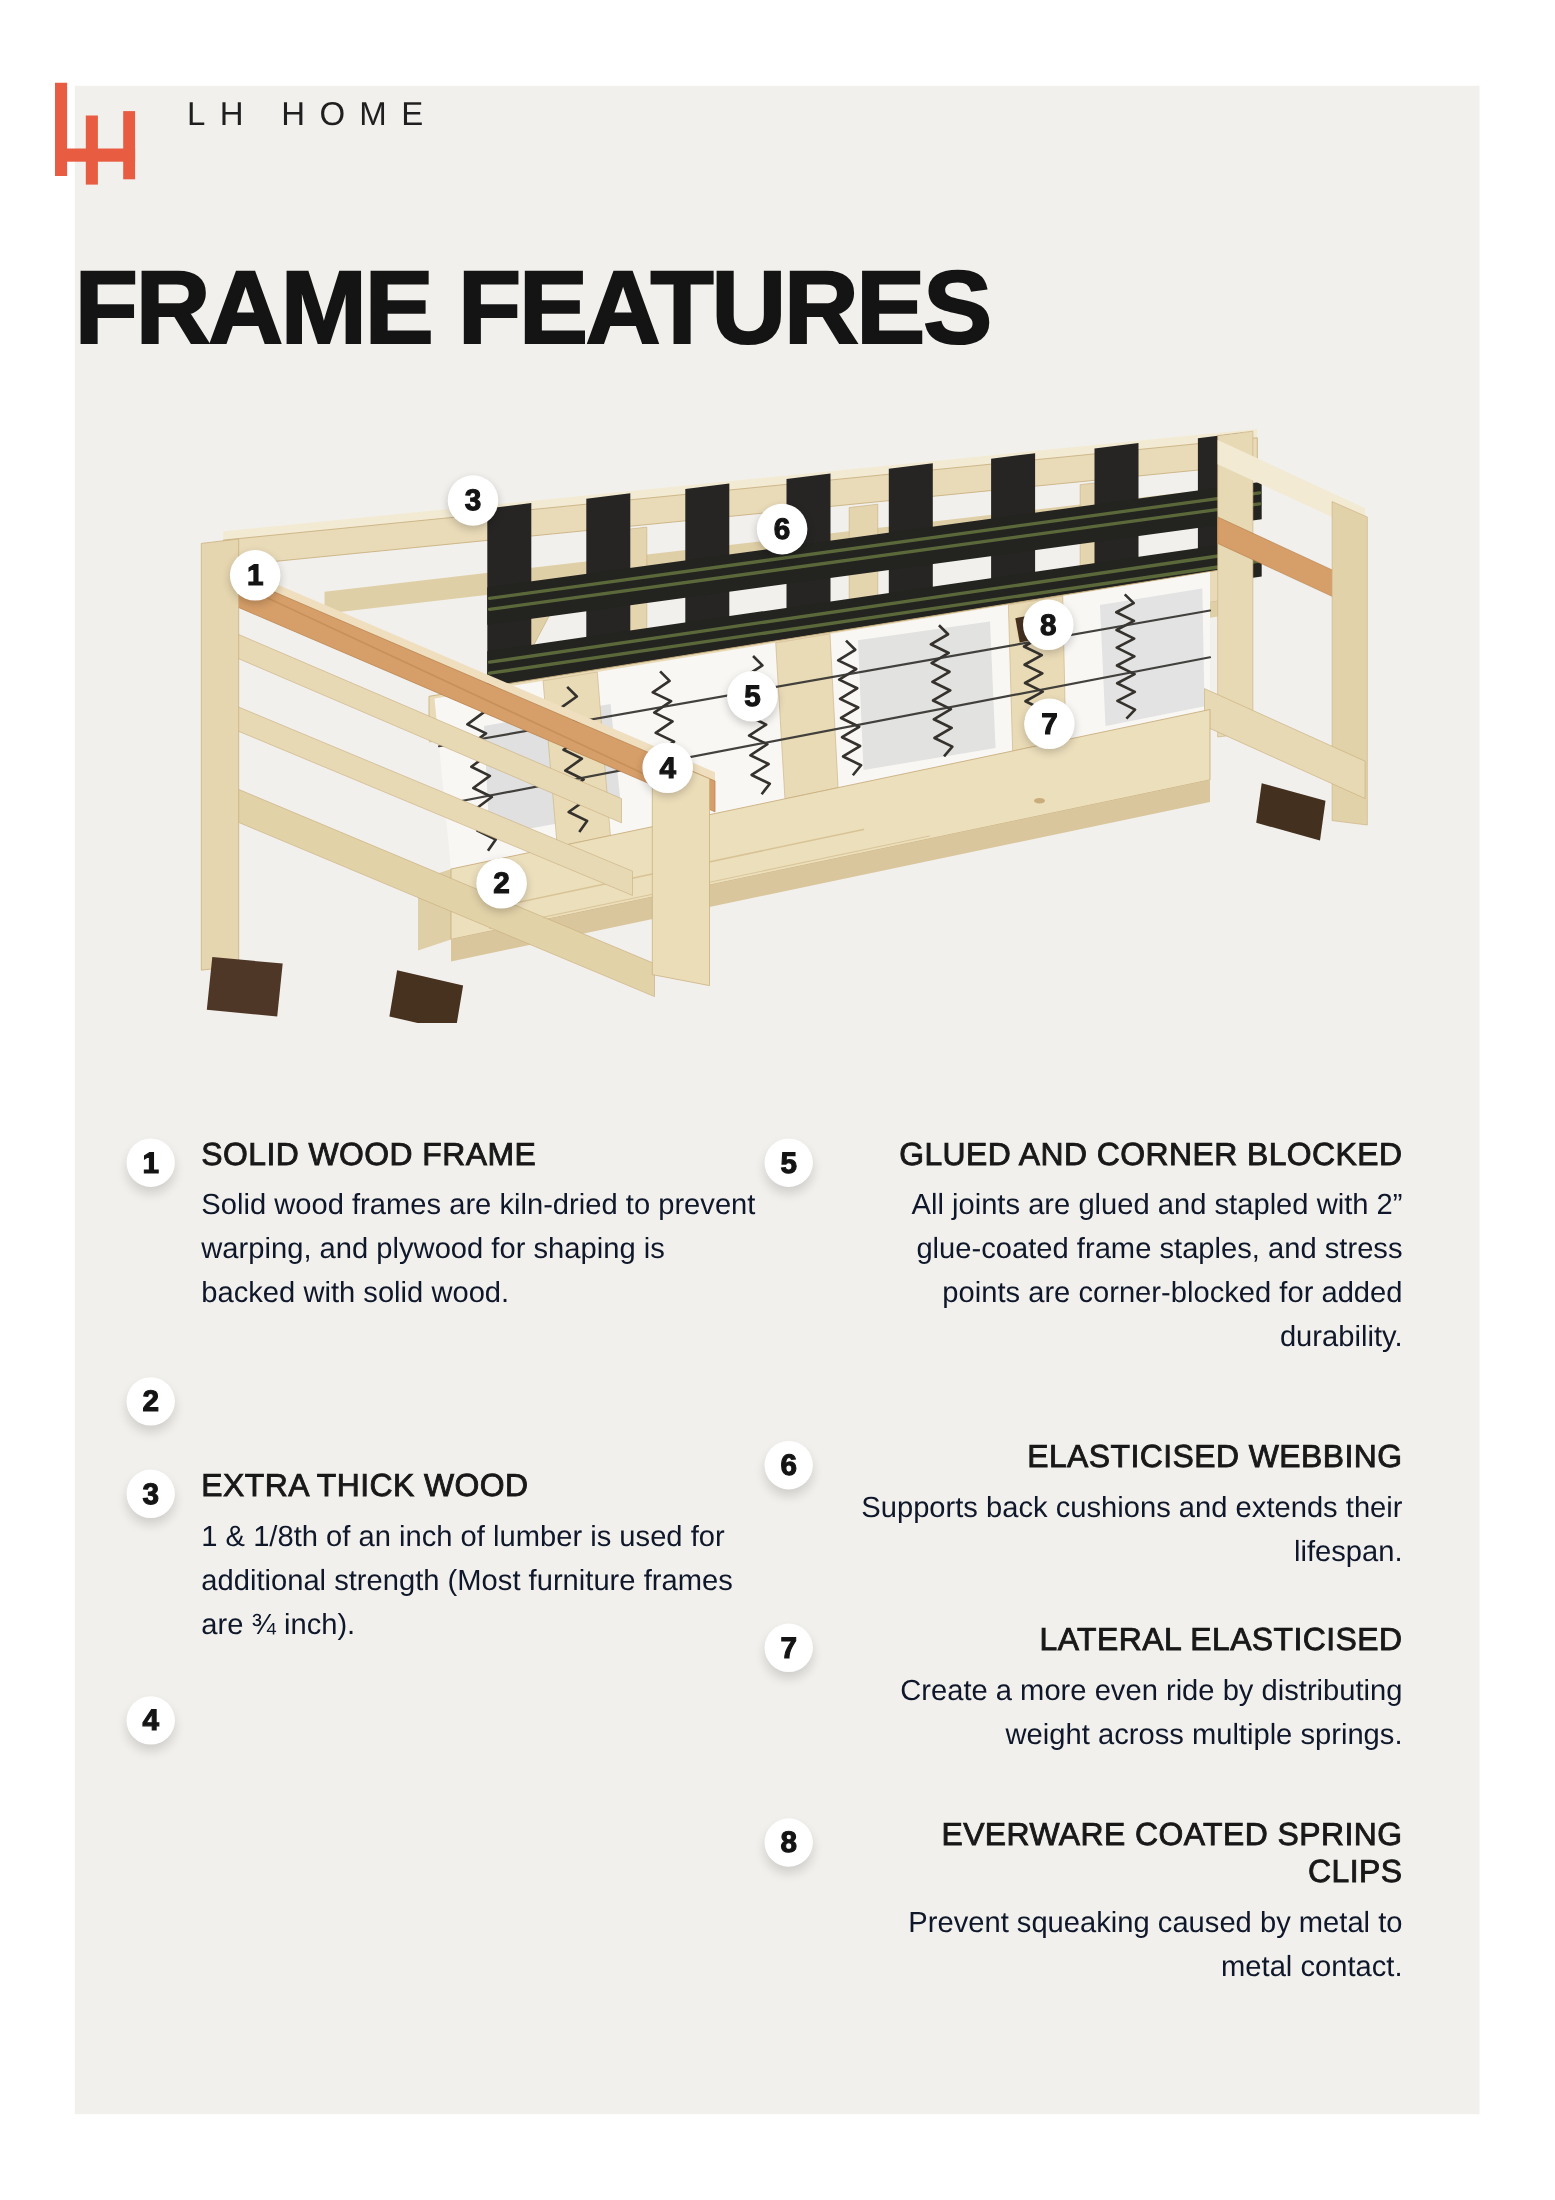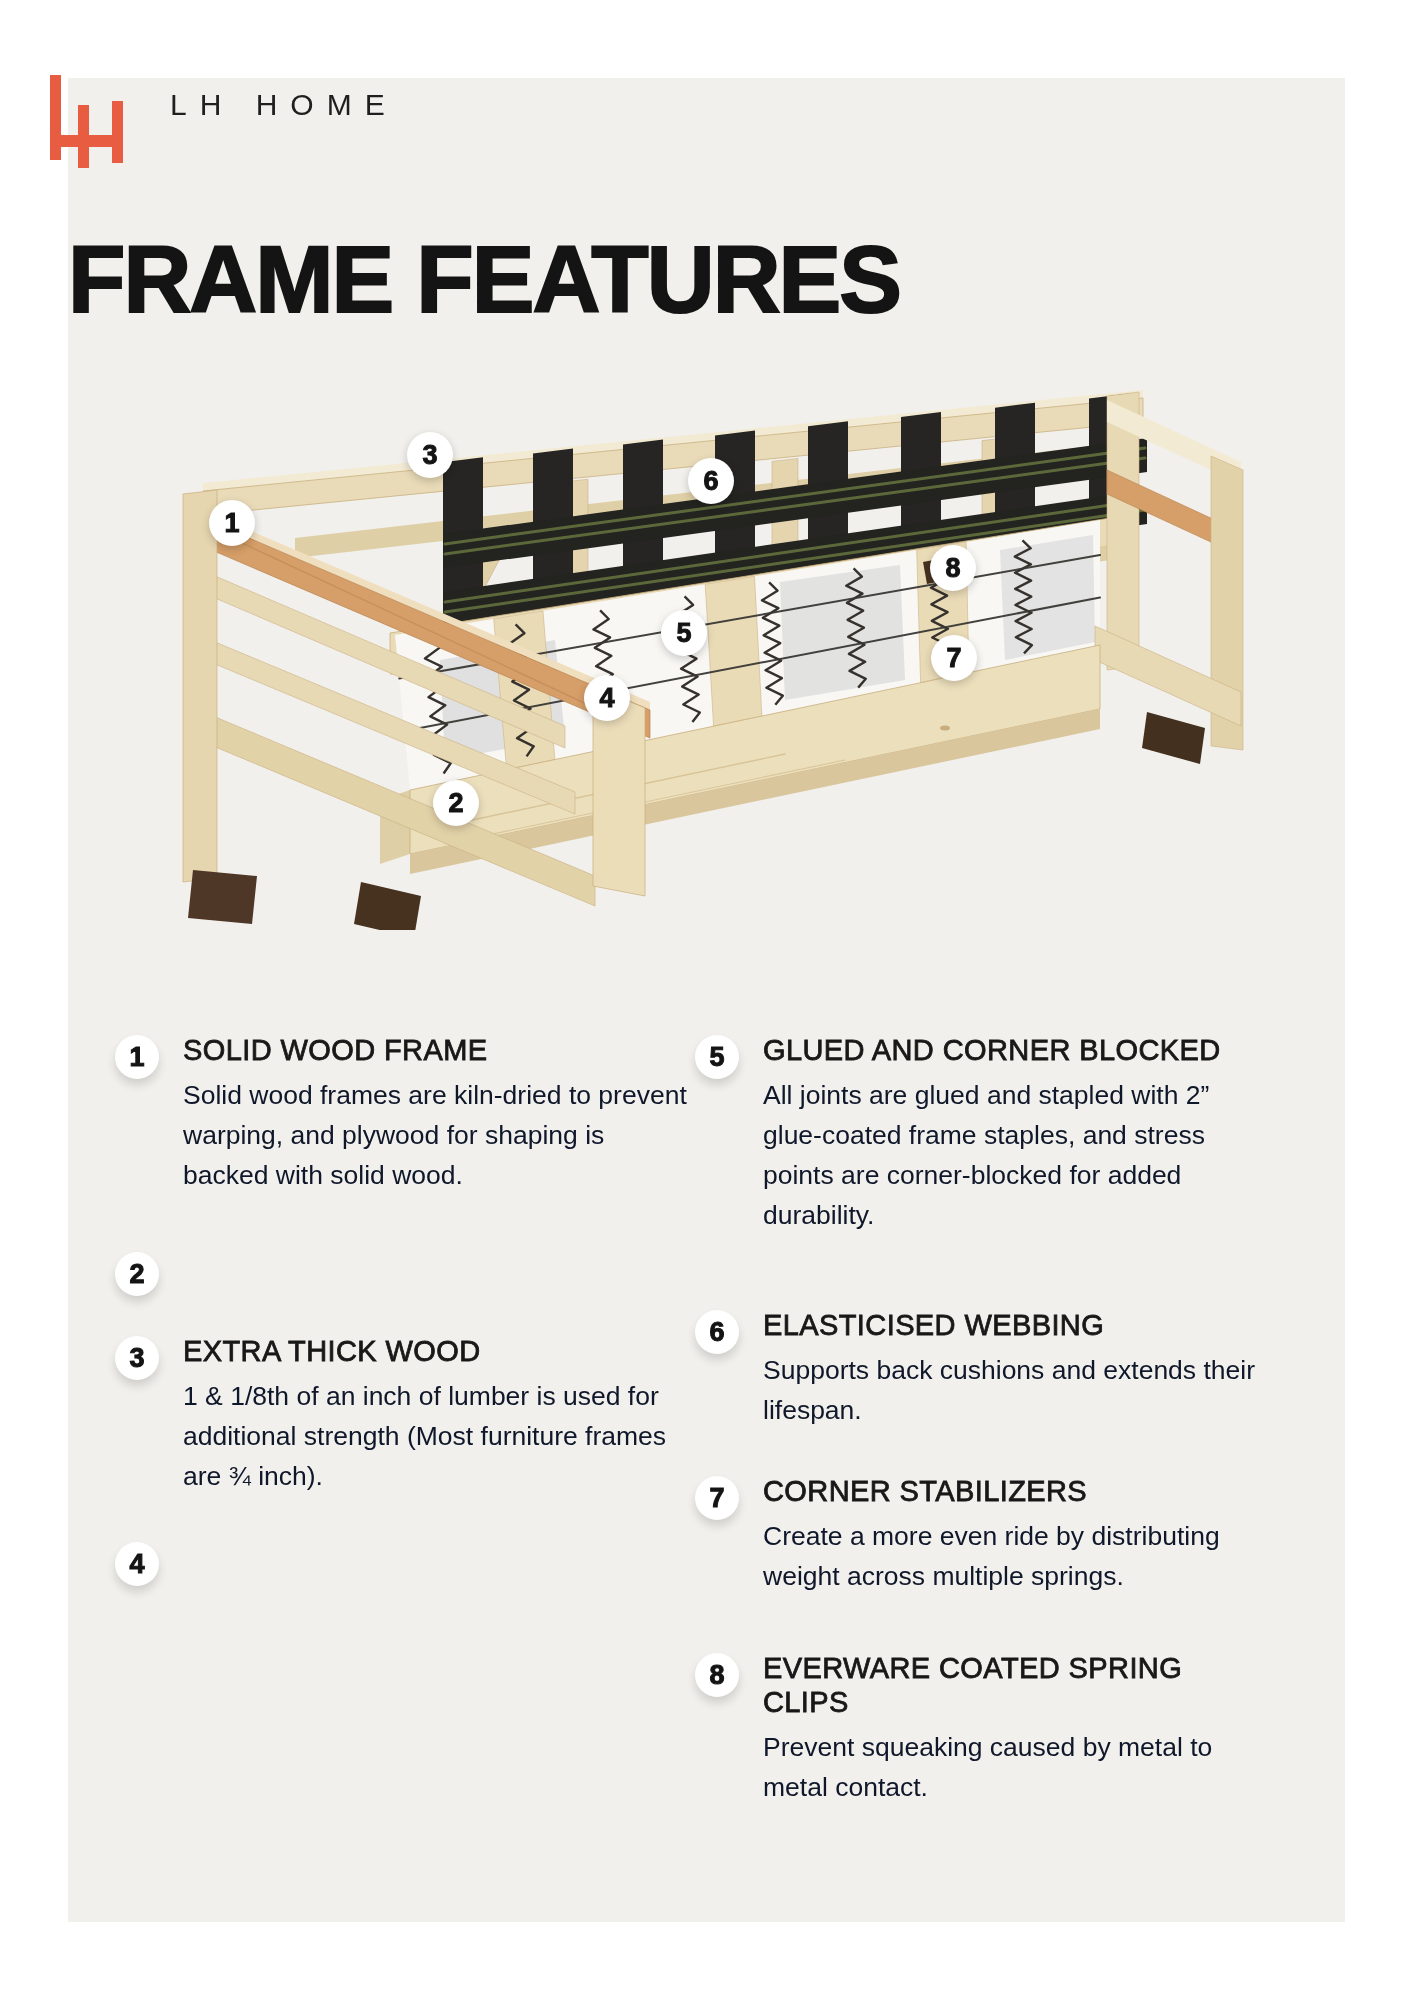--- a/index.html
+++ b/index.html
@@ -32,21 +32,21 @@
   .col-left .item:nth-child(2){margin-bottom:38px}
   .col-left .item:nth-child(3){margin-bottom:44px}
   .col-right .item:nth-child(1){margin-bottom:73px}
   .col-right .item:nth-child(2){margin-bottom:44px}
   .col-right .item:nth-child(3){margin-bottom:55px}
   .badge{flex:0 0 auto;width:44px;height:44px;border-radius:50%;background:#ffffff;margin-top:2px;
          display:flex;align-items:center;justify-content:center;font-size:27px;font-weight:700;
          -webkit-text-stroke:1px #141414;color:#141414;box-shadow:0 6px 10px rgba(0,0,0,.14);}
   .content{flex:1 1 auto;}
   .col-left .content{max-width:505px;}
-  .col-right .content{max-width:512px;}
+  .col-right .content{max-width:512px;text-align:right;}
   .heading{margin:0 0 8px 0;font-size:29px;font-weight:400;letter-spacing:.4px;color:#181818;
            -webkit-text-stroke:.8px #181818;line-height:34px;}
   .body{margin:0;font-size:26.5px;line-height:40px;color:#0f172a;}
 </style>
 </head>
 <body>
 
 <div class="page">
   <div class="panel"></div>
 
@@ -172,21 +172,21 @@
       <div class="item">
         <div class="badge">6</div>
         <div class="content">
           <h3 class="heading">ELASTICISED WEBBING</h3>
           <p class="body">Supports back cushions and extends their lifespan.</p>
         </div>
       </div>
       <div class="item">
         <div class="badge">7</div>
         <div class="content">
-          <h3 class="heading">CORNER STABILIZERS</h3>
+          <h3 class="heading">LATERAL ELASTICISED</h3>
           <p class="body">Create a more even ride by distributing weight across multiple springs.</p>
         </div>
       </div>
       <div class="item">
         <div class="badge">8</div>
         <div class="content">
           <h3 class="heading">EVERWARE COATED SPRING CLIPS</h3>
           <p class="body">Prevent squeaking caused by metal to metal contact.</p>
         </div>
       </div>

